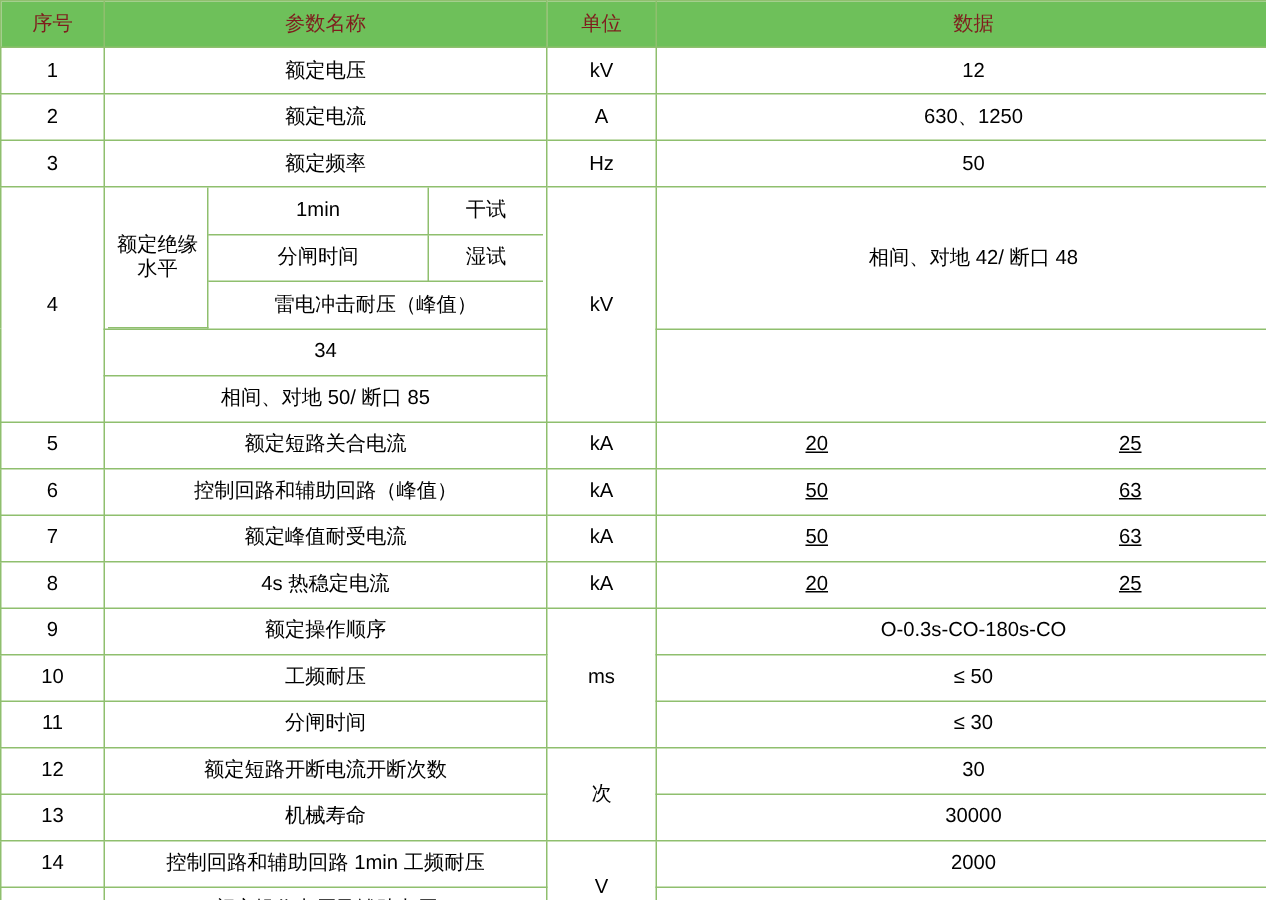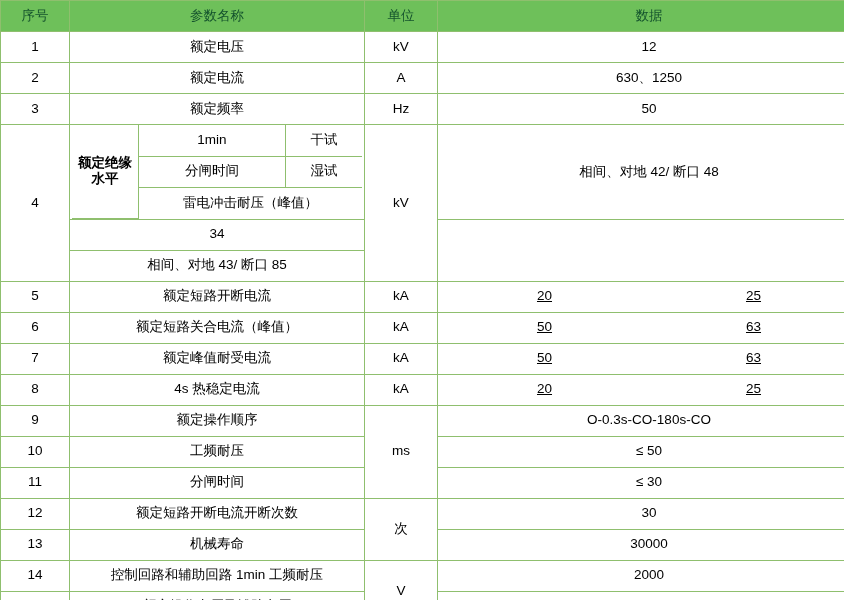--- a/index.html
+++ b/index.html
@@ -24,21 +24,21 @@
     border: 1px solid #8fbf6e;
     text-align: center;
     vertical-align: middle;
     padding: 0 2px;
     font-weight: normal;
     font-size: 13.5px;
     line-height: 1.2;
   }
   thead th {
     background: #6ec05a;
-    color: #14532d;
+    color: #7f1d1d;
     font-weight: bold;
     font-size: 14.5px;
     height: 30px;
   }
   .col-no    { width: 64px; }
   .col-name  { width: 290px; }
   .col-unit  { width: 68px; }
   .col-data  { width: 418px; }
   tbody tr { height: 31px; }
   .sub-l { width: 54px; }
@@ -49,21 +49,21 @@
     width: 100%;
     height: 100%;
     table-layout: fixed;
   }
   .nested td {
     border: 1px solid #8fbf6e;
     text-align: center;
     vertical-align: middle;
     font-size: 13.5px;
   }
-  .nested td.edge-l { border-left: none; font-weight: bold; }
+  .nested td.edge-l { border-left: none; }
   .nested td.edge-r { border-right: none; text-align: center; }
   .nested tr:first-child td { border-top: none; }
   .nested tr:last-child td { border-bottom: none; }
   td.nowrap-pad { padding: 0; }
   .split {
     display: flex;
     width: 100%;
     height: 100%;
   }
   .split > div {
@@ -131,38 +131,38 @@
         </tbody>
           </table>
       </td>
       <td rowspan="3">kV</td>
       <td>相间、对地 42/ 断口 48</td>
     </tr>
     <tr>
       <td>34</td>
     </tr>
     <tr>
-      <td>相间、对地 43/ 断口 85</td>
+      <td>相间、对地 50/ 断口 85</td>
     </tr>
 
     <tr>
       <td>5</td>
-      <td>额定短路开断电流</td>
+      <td>额定短路关合电流</td>
       <td>kA</td>
       <td class="datacell">
         <div class="split">
           <div>20</div>
           <div>25</div>
         </div>
       </td>
     </tr>
 
     <tr>
       <td>6</td>
-      <td>额定短路关合电流（峰值）</td>
+      <td>控制回路和辅助回路（峰值）</td>
       <td>kA</td>
       <td class="datacell">
         <div class="split">
           <div>50</div>
           <div>63</div>
         </div>
       </td>
     </tr>
 
     <tr>

